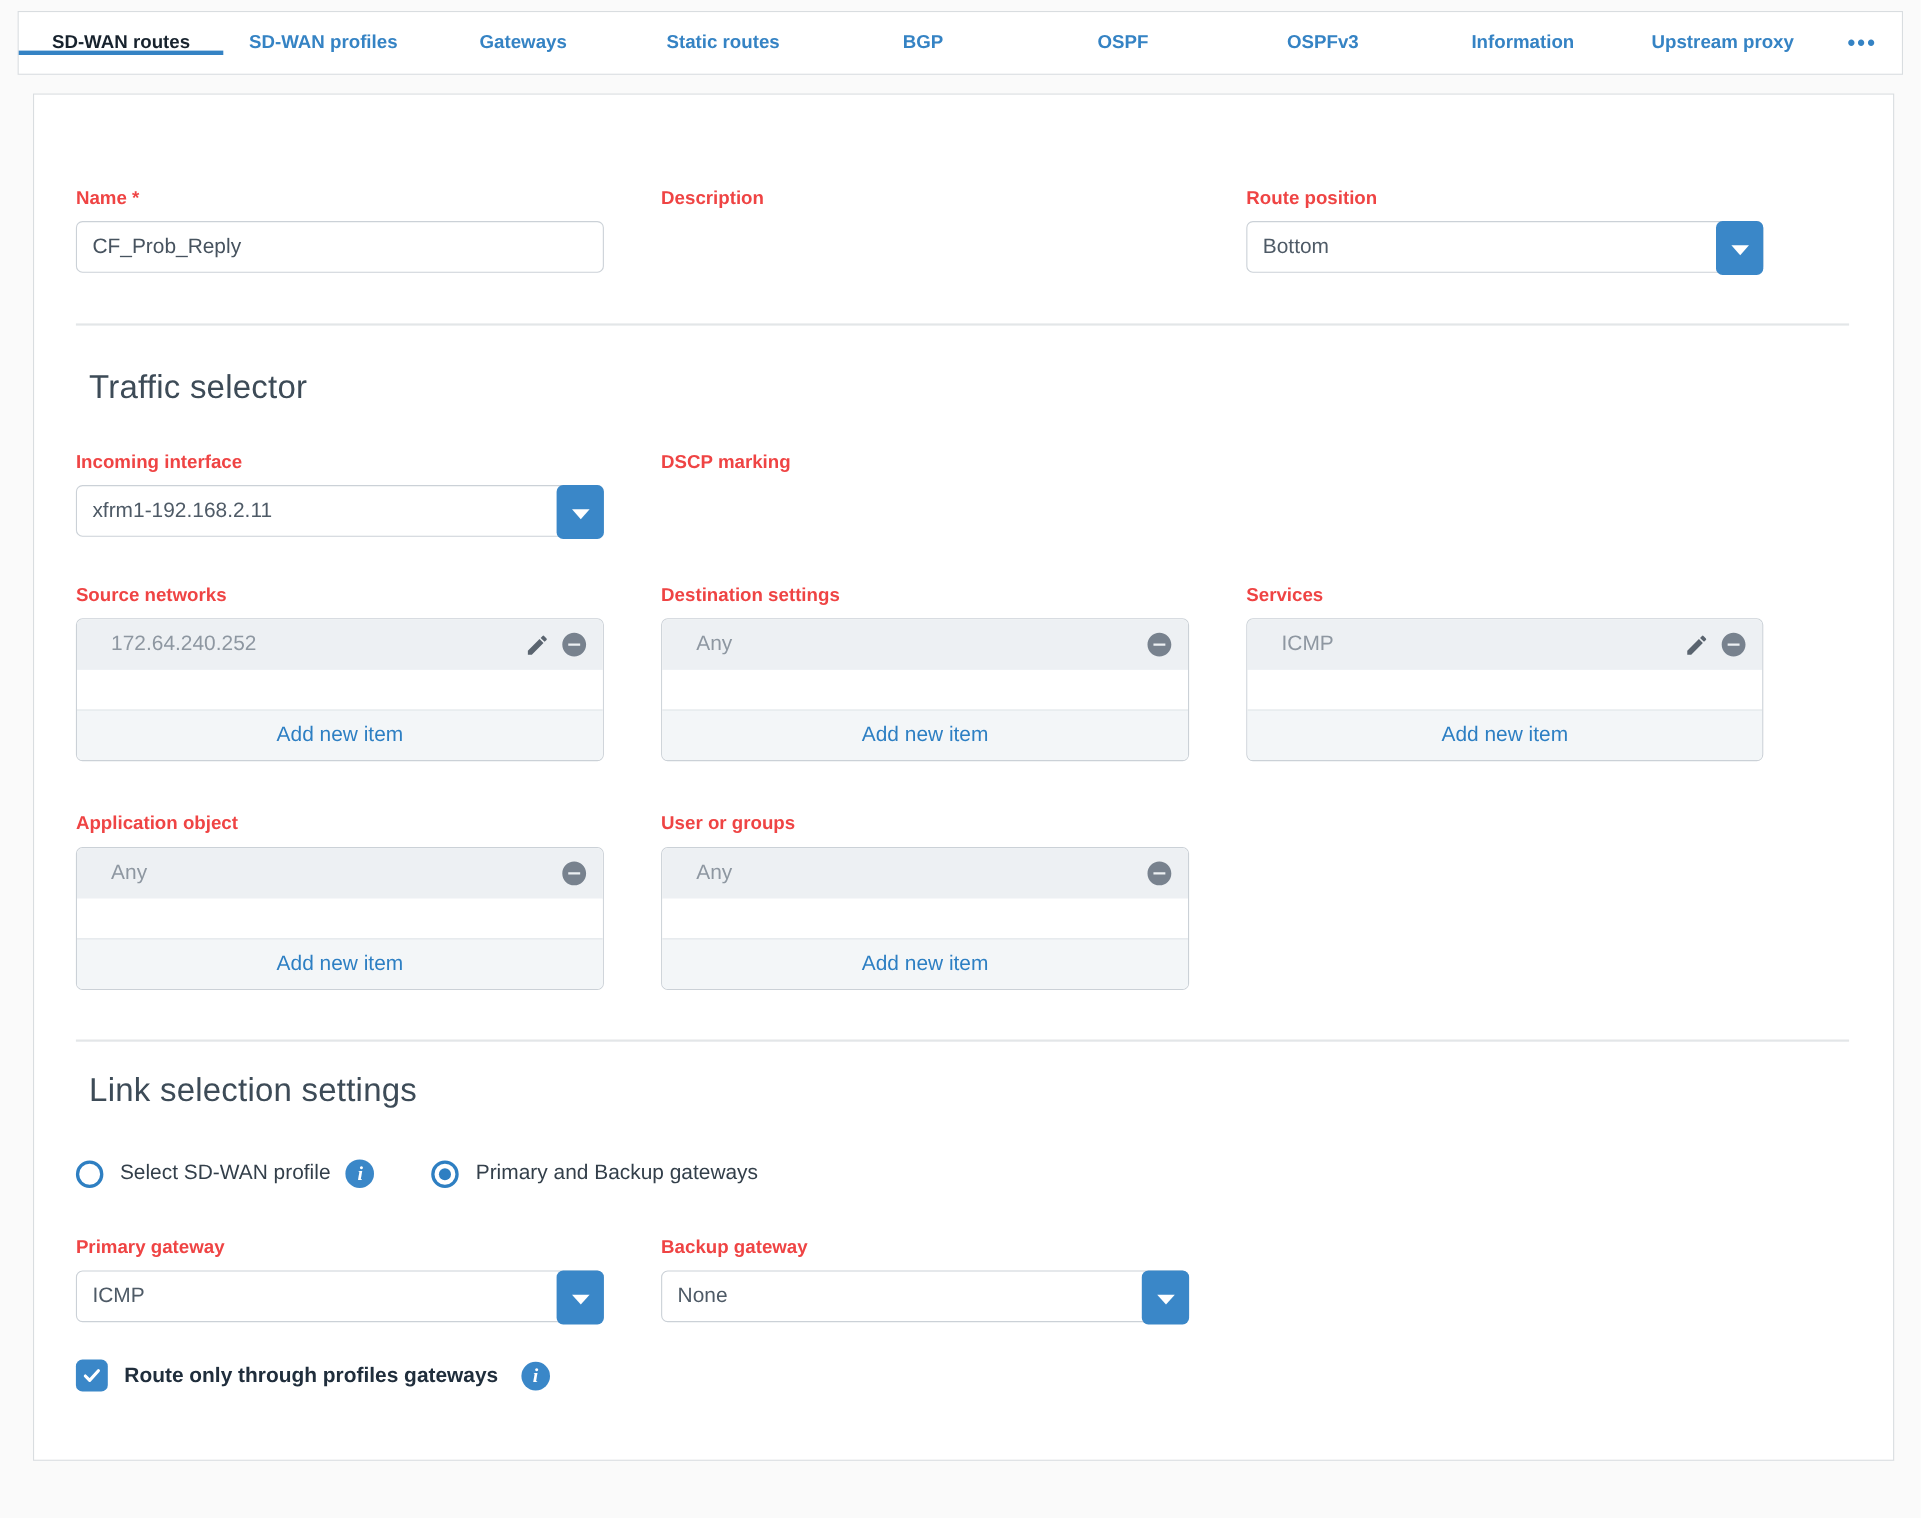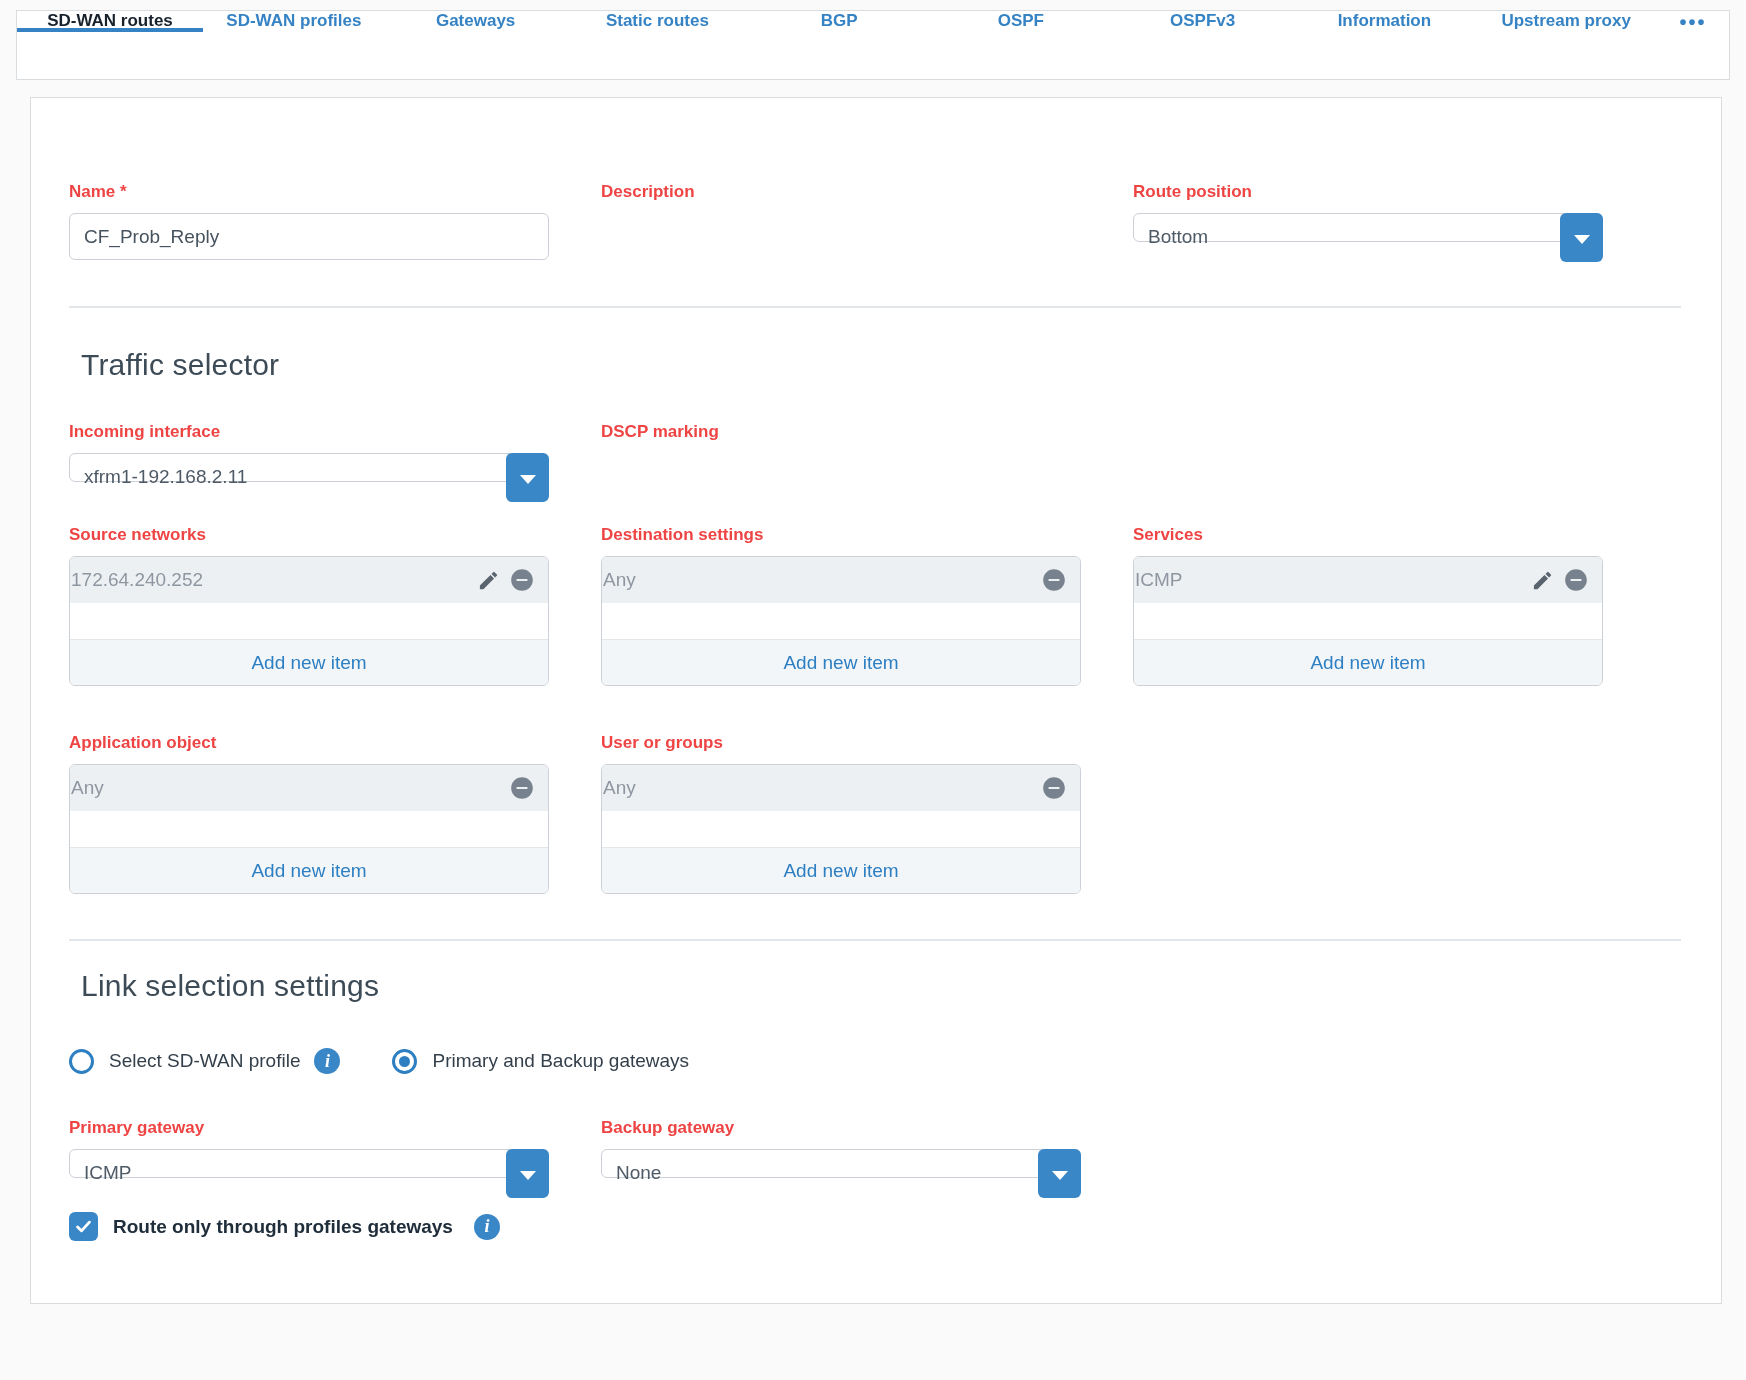--- a/index.html
+++ b/index.html
@@ -8,25 +8,25 @@
     background:#fafafa;
     font-family:"Liberation Sans",sans-serif;
     color:#263240;
     box-sizing:border-box;
   }
   *{box-sizing:border-box;}
 
   
   .tabbar{
     margin:10px 16px 0 16px;
-    height:70px;
+    height:58px;
     background:#fff;
     border:1px solid #d9dde0;
     display:flex;
-    align-items:flex-start;
+    align-items:center;
   }
   .tab{
     flex:1;
     display:flex;align-items:center;justify-content:center;
     font-size:17px;font-weight:700;color:#3583c4;
     cursor:pointer;position:relative;white-space:nowrap;
   }
   .tab.first{flex:0 0 186px;}
   .tab.more{flex:0 0 72px;font-size:20px;letter-spacing:2px;}
   .tab.active{color:#17222d;}
@@ -69,21 +69,21 @@
     width:100%;height:93px;
     border:1px solid #cbd1d7;border-radius:6px;
     font-family:"Liberation Sans",sans-serif;
     font-size:19px;color:#47535f;
     padding:12px 14px;outline:none;resize:none;background:#fff;
   }
   textarea.text-area::placeholder{color:#9ba3ac;}
   .resize-handle{position:absolute;right:5px;bottom:9px;pointer-events:none;}
 
   .select{
-    position:relative;height:29px;
+    position:relative;height:47px;
     border:1px solid #cbd1d7;border-radius:6px;background:#fff;
     cursor:pointer;
   }
   .select .value{
     display:block;line-height:45px;padding:0 56px 0 14px;
     font-size:19px;color:#4e5a66;
     white-space:nowrap;overflow:hidden;text-overflow:ellipsis;
   }
   .select .value.placeholder{color:#9ba3ac;}
   .select .dd-btn{
@@ -98,21 +98,21 @@
     border-top:9px solid #fff;
   }
 
   
   .listbox{
     border:1px solid #cbd1d7;border-radius:6px;overflow:hidden;background:#fff;
   }
   .listbox .item{
     height:46px;background:#edf0f3;
     display:flex;align-items:center;
-    padding:0 13px 0 1px;
+    padding:0 13px 0 31px;
     font-size:19px;color:#8e97a1;
   }
   .listbox .item .grow{flex:1;}
   .icon-btn{
     display:flex;align-items:center;justify-content:center;
     cursor:pointer;margin-left:9px;
   }
   .listbox .fill{height:36px;background:#fff;}
   .listbox .add{
     height:46px;background:#f3f6f8;border-top:1px solid #e2e6e9;

